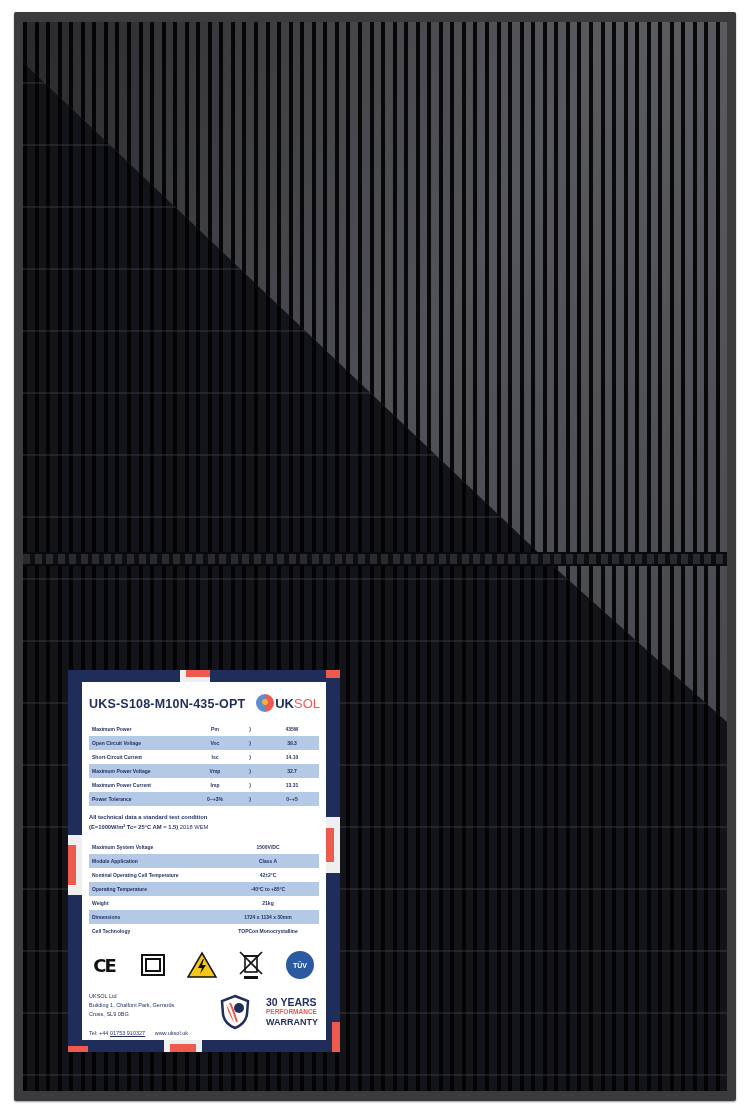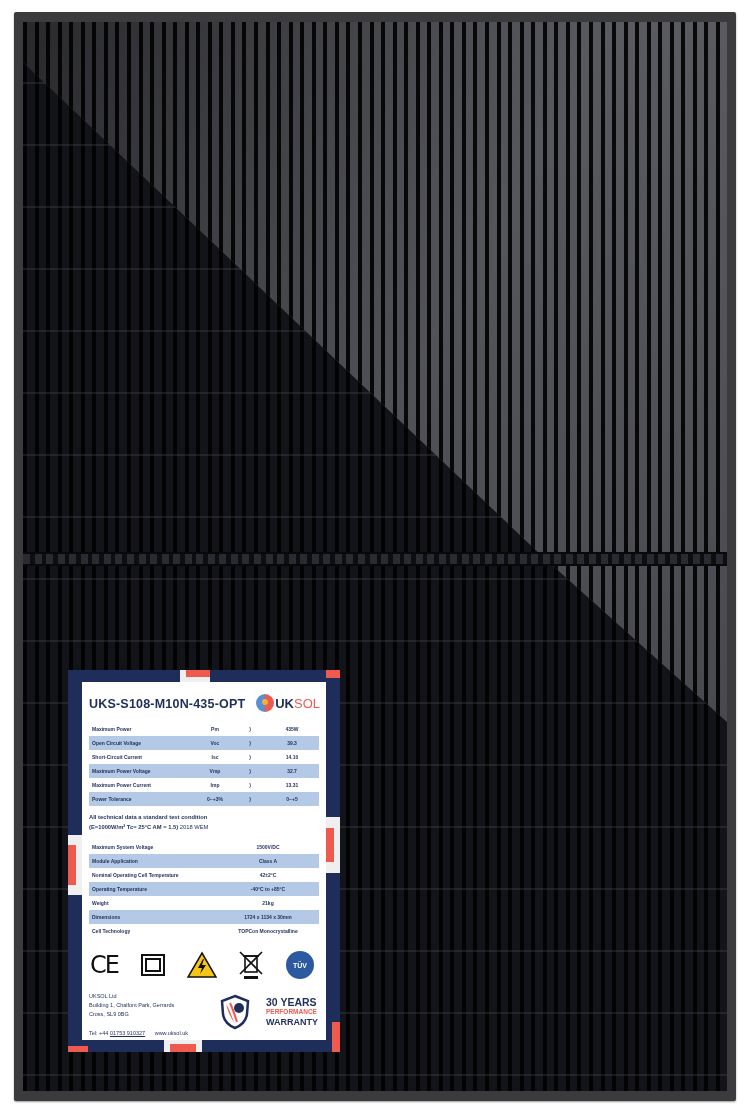--- a/index.html
+++ b/index.html
@@ -68,21 +68,21 @@
   table.spec td.sym { width:34px; text-align:center; }
   table.spec td.paren { width:24px; text-align:center; }
   table.spec td.val { width:48px; text-align:center; }
   table.spec2 td.val2 { width:96px; text-align:center; }
 
   .stc { position:absolute; left:7px; top:130px; font-size:5.8px; font-weight:bold; color:#1f2d5a; line-height:10px; }
   .stc .light { font-weight:normal; }
 
   .certs { position:absolute; left:5px; top:268px; width:230px; height:30px; display:flex; align-items:center; justify-content:space-between; }
   .cert { display:flex; align-items:center; justify-content:center; width:34px; height:30px; }
-  .ce { font-size:24px; font-weight:normal; color:#111; letter-spacing:-2px; font-family:"DejaVu Sans", sans-serif;text-align:center; }
+  .ce { font-size:18px; font-weight:bold; color:#111; letter-spacing:-2px; font-family:"DejaVu Sans", sans-serif;text-align:center; }
   .class2 { width:24px; height:22px; border:2px solid #111; box-sizing:border-box; display:flex; align-items:center; justify-content:center; }
   .class2 span { width:12px; height:10px; border:2px solid #111; display:block; }
   .tuv { width:28px; height:28px; border-radius:50%; background:#2b5aa0; display:flex; align-items:center; justify-content:center; color:#fff; font-size:7px; font-weight:bold; }
 
   .address { position:absolute; left:7px; top:310px; font-size:5.5px; color:#1f2d5a; line-height:9px; }
   .contact { position:absolute; left:7px; top:348px; font-size:5.5px; color:#1f2d5a; }
   .contact .phone { text-decoration:underline; margin-right:8px; }
   .warranty { position:absolute; right:8px; top:312px; display:flex; align-items:center; gap:16px; }
   .shield { width:30px; height:36px; }
   .warranty-text { line-height:10px; }

